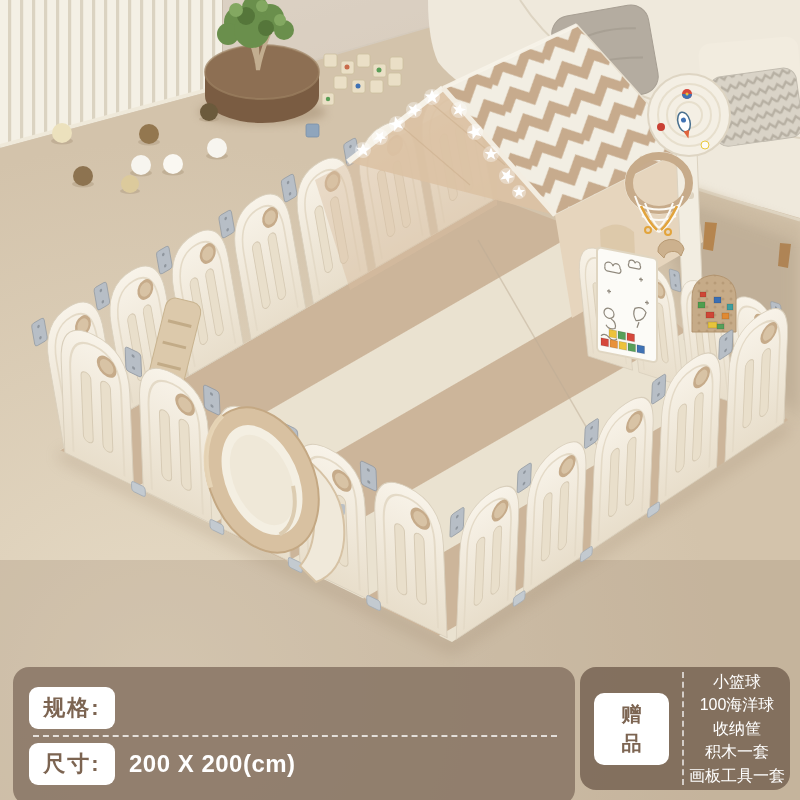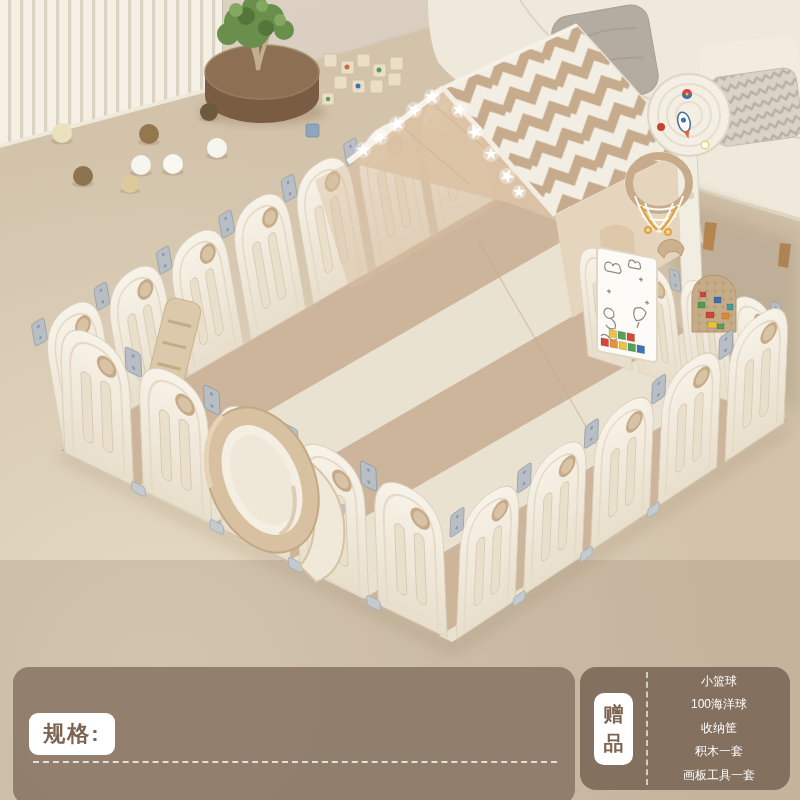--- a/index.html
+++ b/index.html
@@ -31,29 +31,29 @@
   .dash-divider{border-top:2px dashed rgba(255,255,255,.75);margin:1px 4px;}
   .giftbar{
     position:absolute;left:580px;top:667px;width:210px;height:123px;
     background:var(--gift-panel-bg,rgba(126,107,90,.94));
     border-radius:16px;box-sizing:border-box;
     display:flex;align-items:center;padding-left:14px;
   }
   .gift-badge{
     background:var(--badge-bg,#fff);color:var(--badge-text,#7c6451);
     font-size:20px;font-weight:bold;line-height:1.45;
-    width:1.15em;padding:7px 8px;border-radius:10px;text-align:center;
+    width:1.15em;padding:7px 26px;border-radius:10px;text-align:center;
     word-break:break-all;
   }
   .gift-divider{
     border-left:2px dashed rgba(255,255,255,.65);
     align-self:stretch;margin:5px 0 5px 13px;
   }
   .gift-list{flex:1;display:flex;flex-direction:column;align-items:center;}
-  .gift-item{color:var(--panel-text,#fff);font-size:12px;line-height:23.5px;white-space:nowrap;}
+  .gift-item{color:var(--panel-text,#fff);font-size:16px;line-height:23.5px;white-space:nowrap;}
 </style>
 </head>
 <body>
 
 <svg class="scene" width="800" height="800" viewBox="0 0 800 800">
   <defs>
     <linearGradient id="wallGrad" x1="0" y1="0" x2="1" y2="1">
       <stop offset="0" stop-color="#dcd3c6"></stop>
         <stop offset="1" stop-color="#c7baa9"></stop>
     </linearGradient>
@@ -409,20 +409,24 @@
       <use href="#foot" x="160"></use>
     <use href="#foot" x="240"></use>
   </g>
 </svg>
 
 <div class="infobar">
   <div class="info-row">
     <span class="badge">规格:</span>
   </div>
   <div class="dash-divider"></div>
+  <div class="info-row">
+    <span class="badge">尺寸:</span>
+    <span class="val">200 X 200(cm)</span>
+  </div>
 </div>
 
 <div class="giftbar">
   <span class="gift-badge">赠品</span>
   <div class="gift-divider"></div>
   <div class="gift-list">
     <div class="gift-item">小篮球</div>
     <div class="gift-item">100海洋球</div>
     <div class="gift-item">收纳筐</div>
     <div class="gift-item">积木一套</div>

